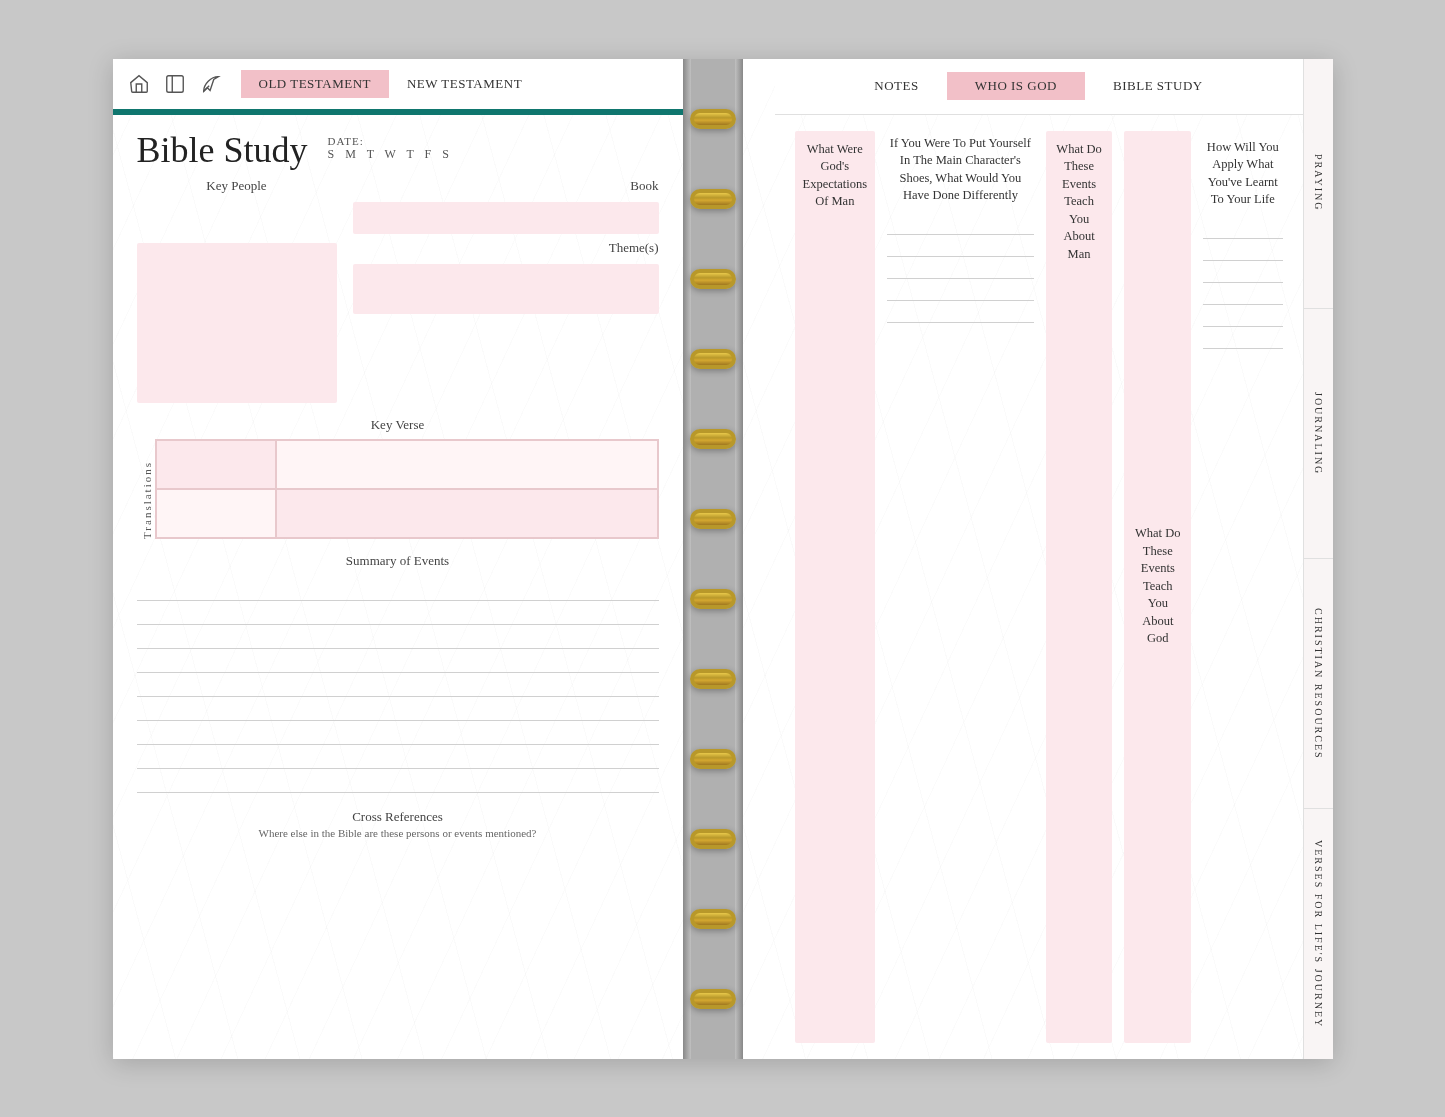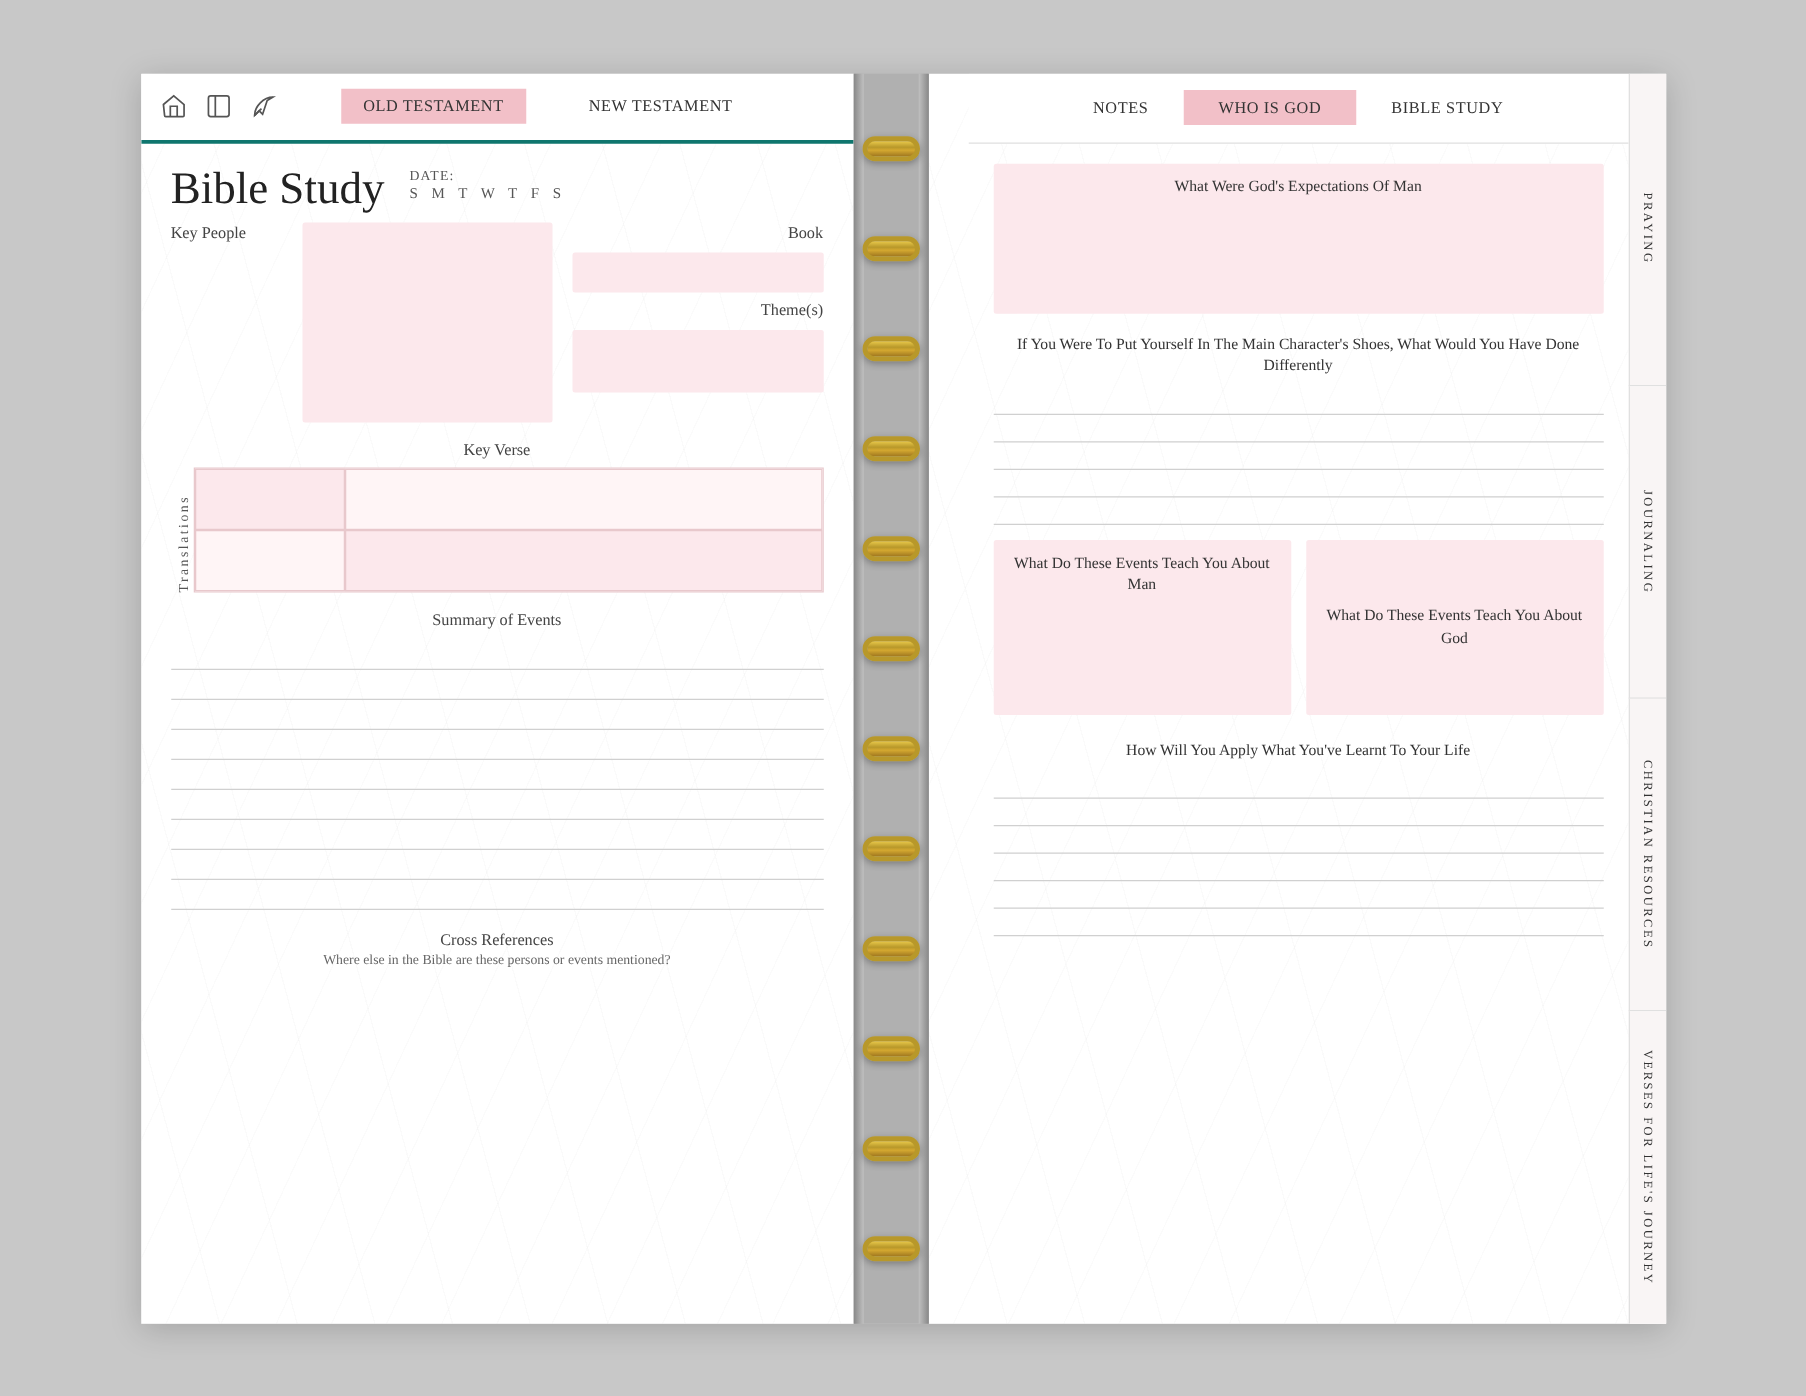--- a/index.html
+++ b/index.html
@@ -47,25 +47,24 @@
     .left-page-inner {
       position: relative;
       z-index: 1;
       height: 100%;
     }
 
     
     .top-nav {
       display: flex;
       align-items: center;
-      border-bottom: 3px solid #0f766e;
+      border-bottom: 6px solid #0f766e;
       background: #fff;
       height: 56px;
       padding: 0 12px;
-      gap: 32px;
     }
 
     .nav-icons {
       display: flex;
       align-items: center;
       gap: 8px;
       margin-right: 16px;
     }
 
     .nav-icon {
@@ -129,21 +128,21 @@
     }
 
     .key-people-section {
       display: flex;
       gap: 16px;
       margin-top: 8px;
     }
 
     .key-people-col {
       display: flex;
-      flex-direction: row;
+      flex-direction: column;
       gap: 45px;
     }
 
     .section-label {
       font-size: 13px;
       color: #444;
       text-align: center;
       margin-bottom: 4px;
     }
 
@@ -360,21 +359,21 @@
 
     .right-nav-tab.active {
       background: #f2c0c8;
     }
 
     
     .right-content {
       padding: 16px 20px 16px 20px;
       flex: 1;
       display: flex;
-      flex-direction: column;
+      flex-direction: row;
       gap: 12px;
     }
 
     .two-col-boxes {
       display: flex;
       gap: 12px;
     }
 
     .col-box {
       flex: 1;

